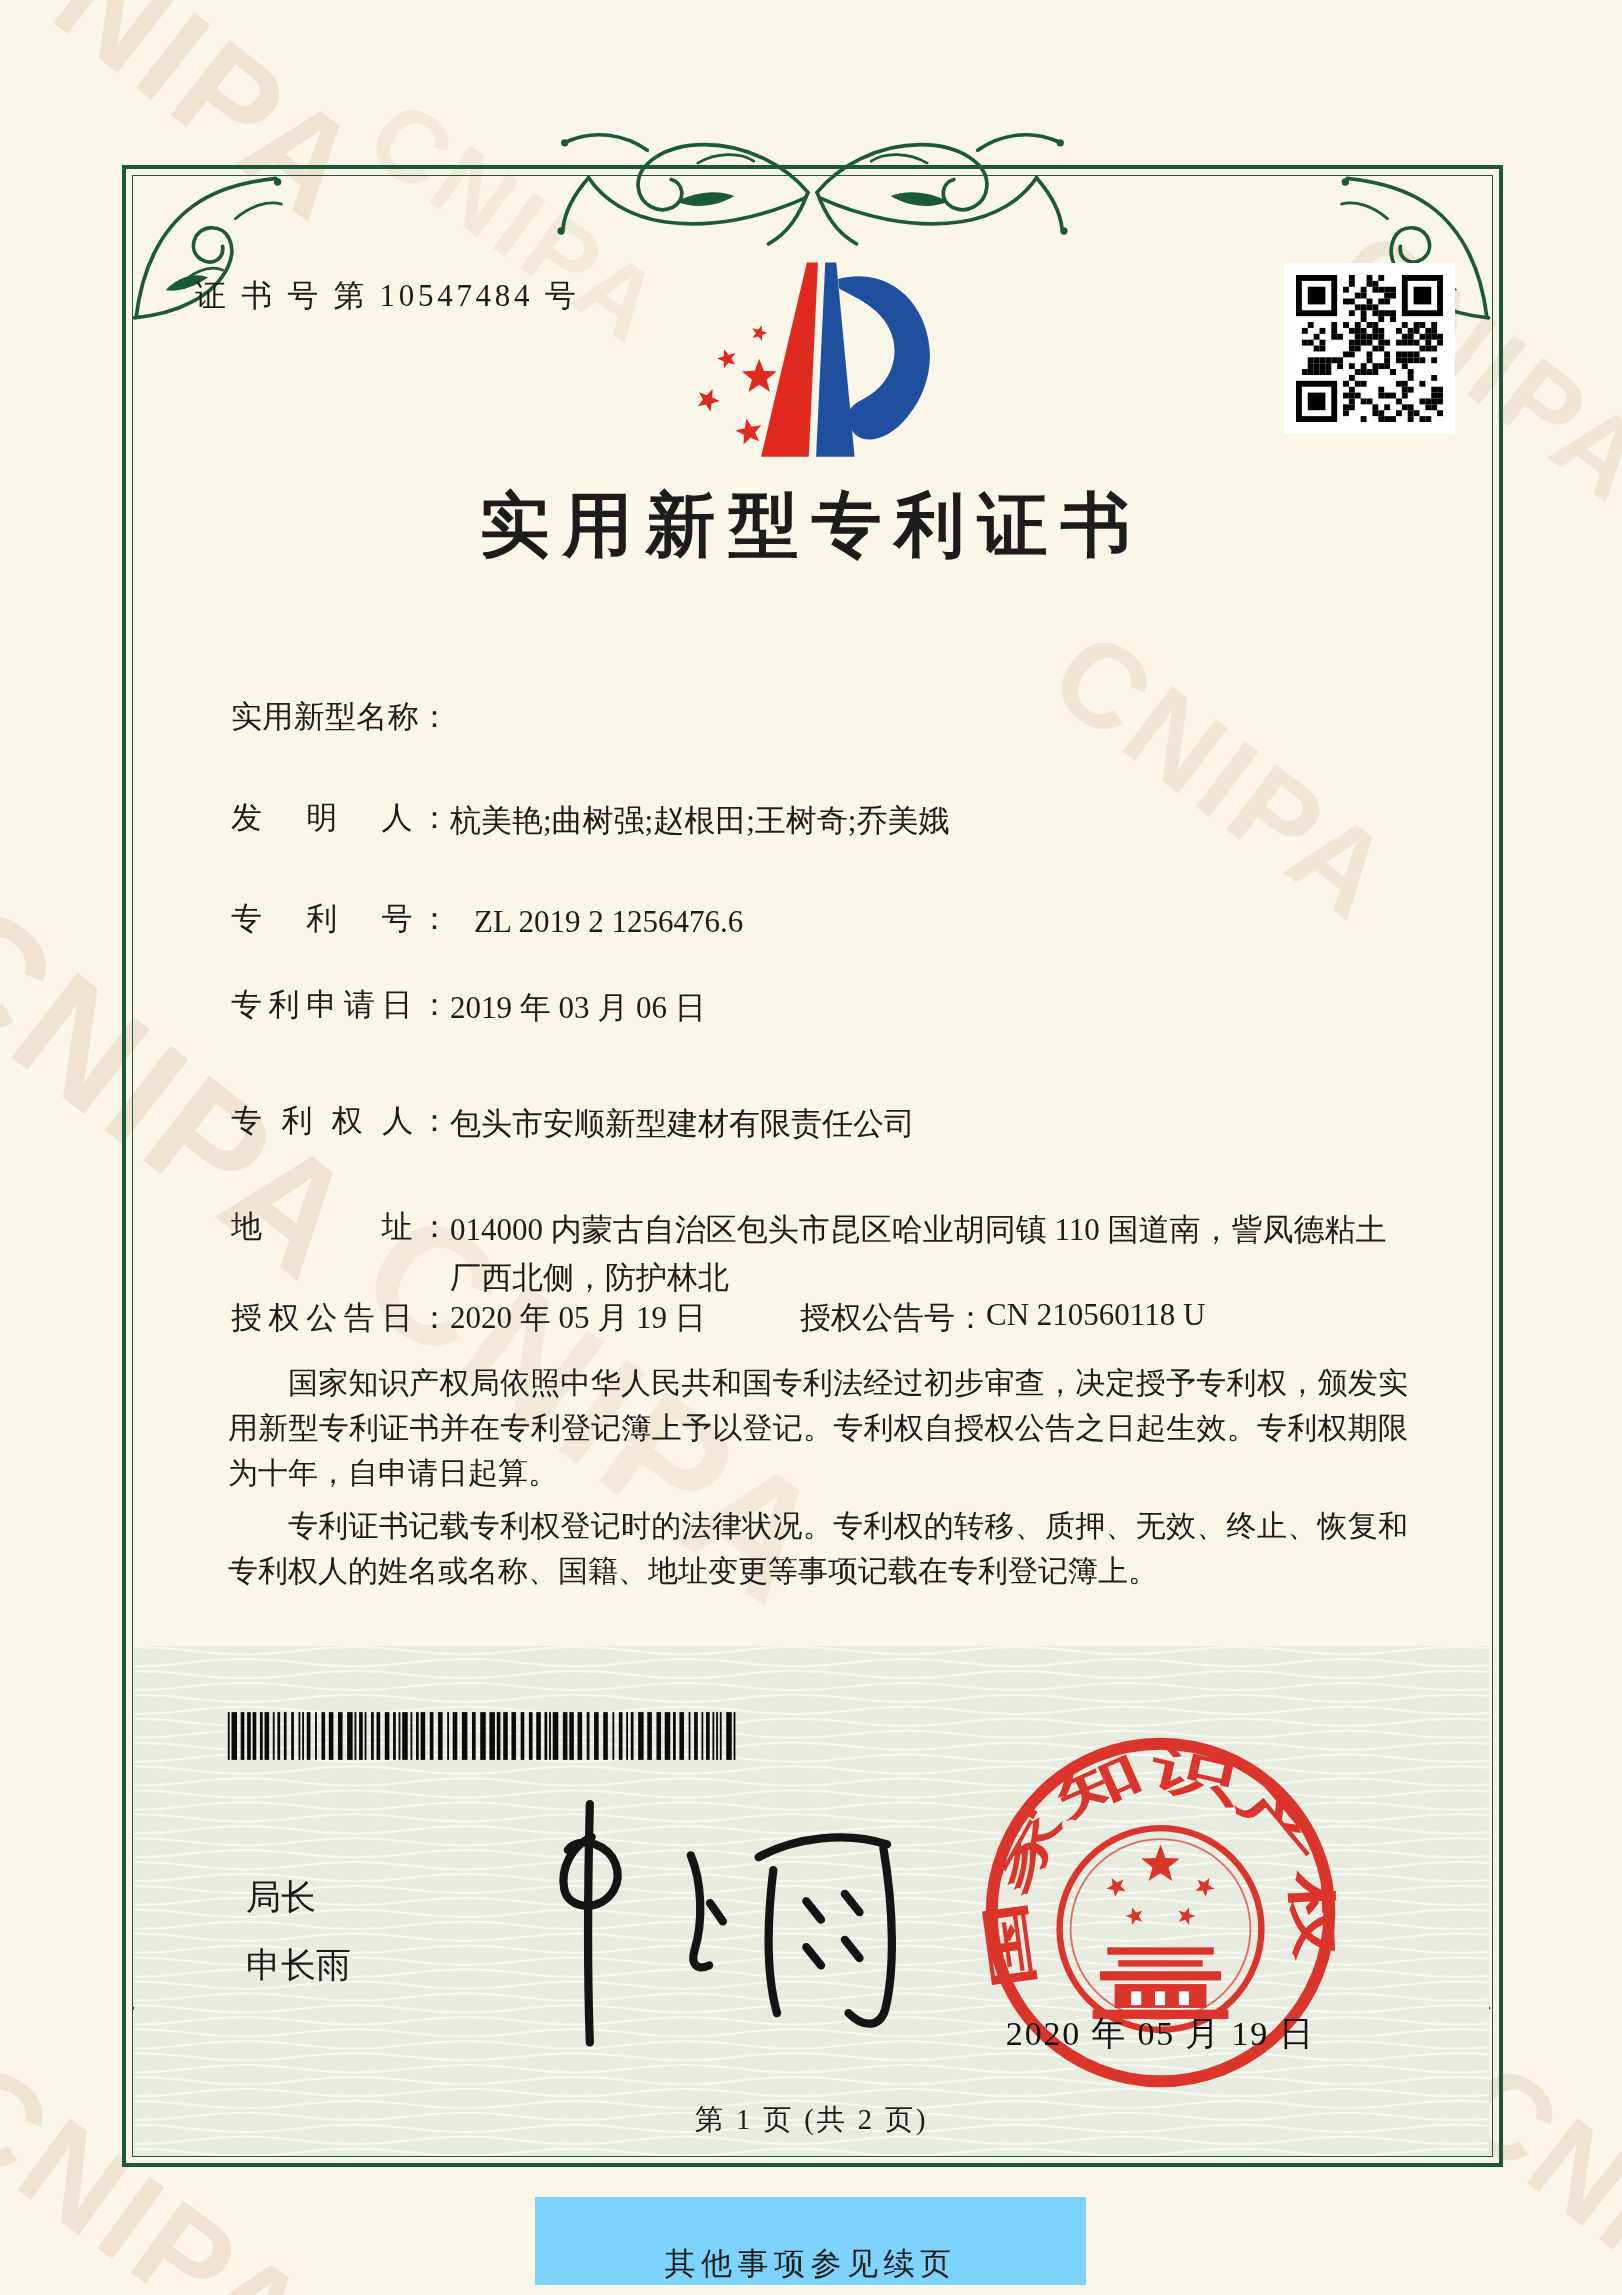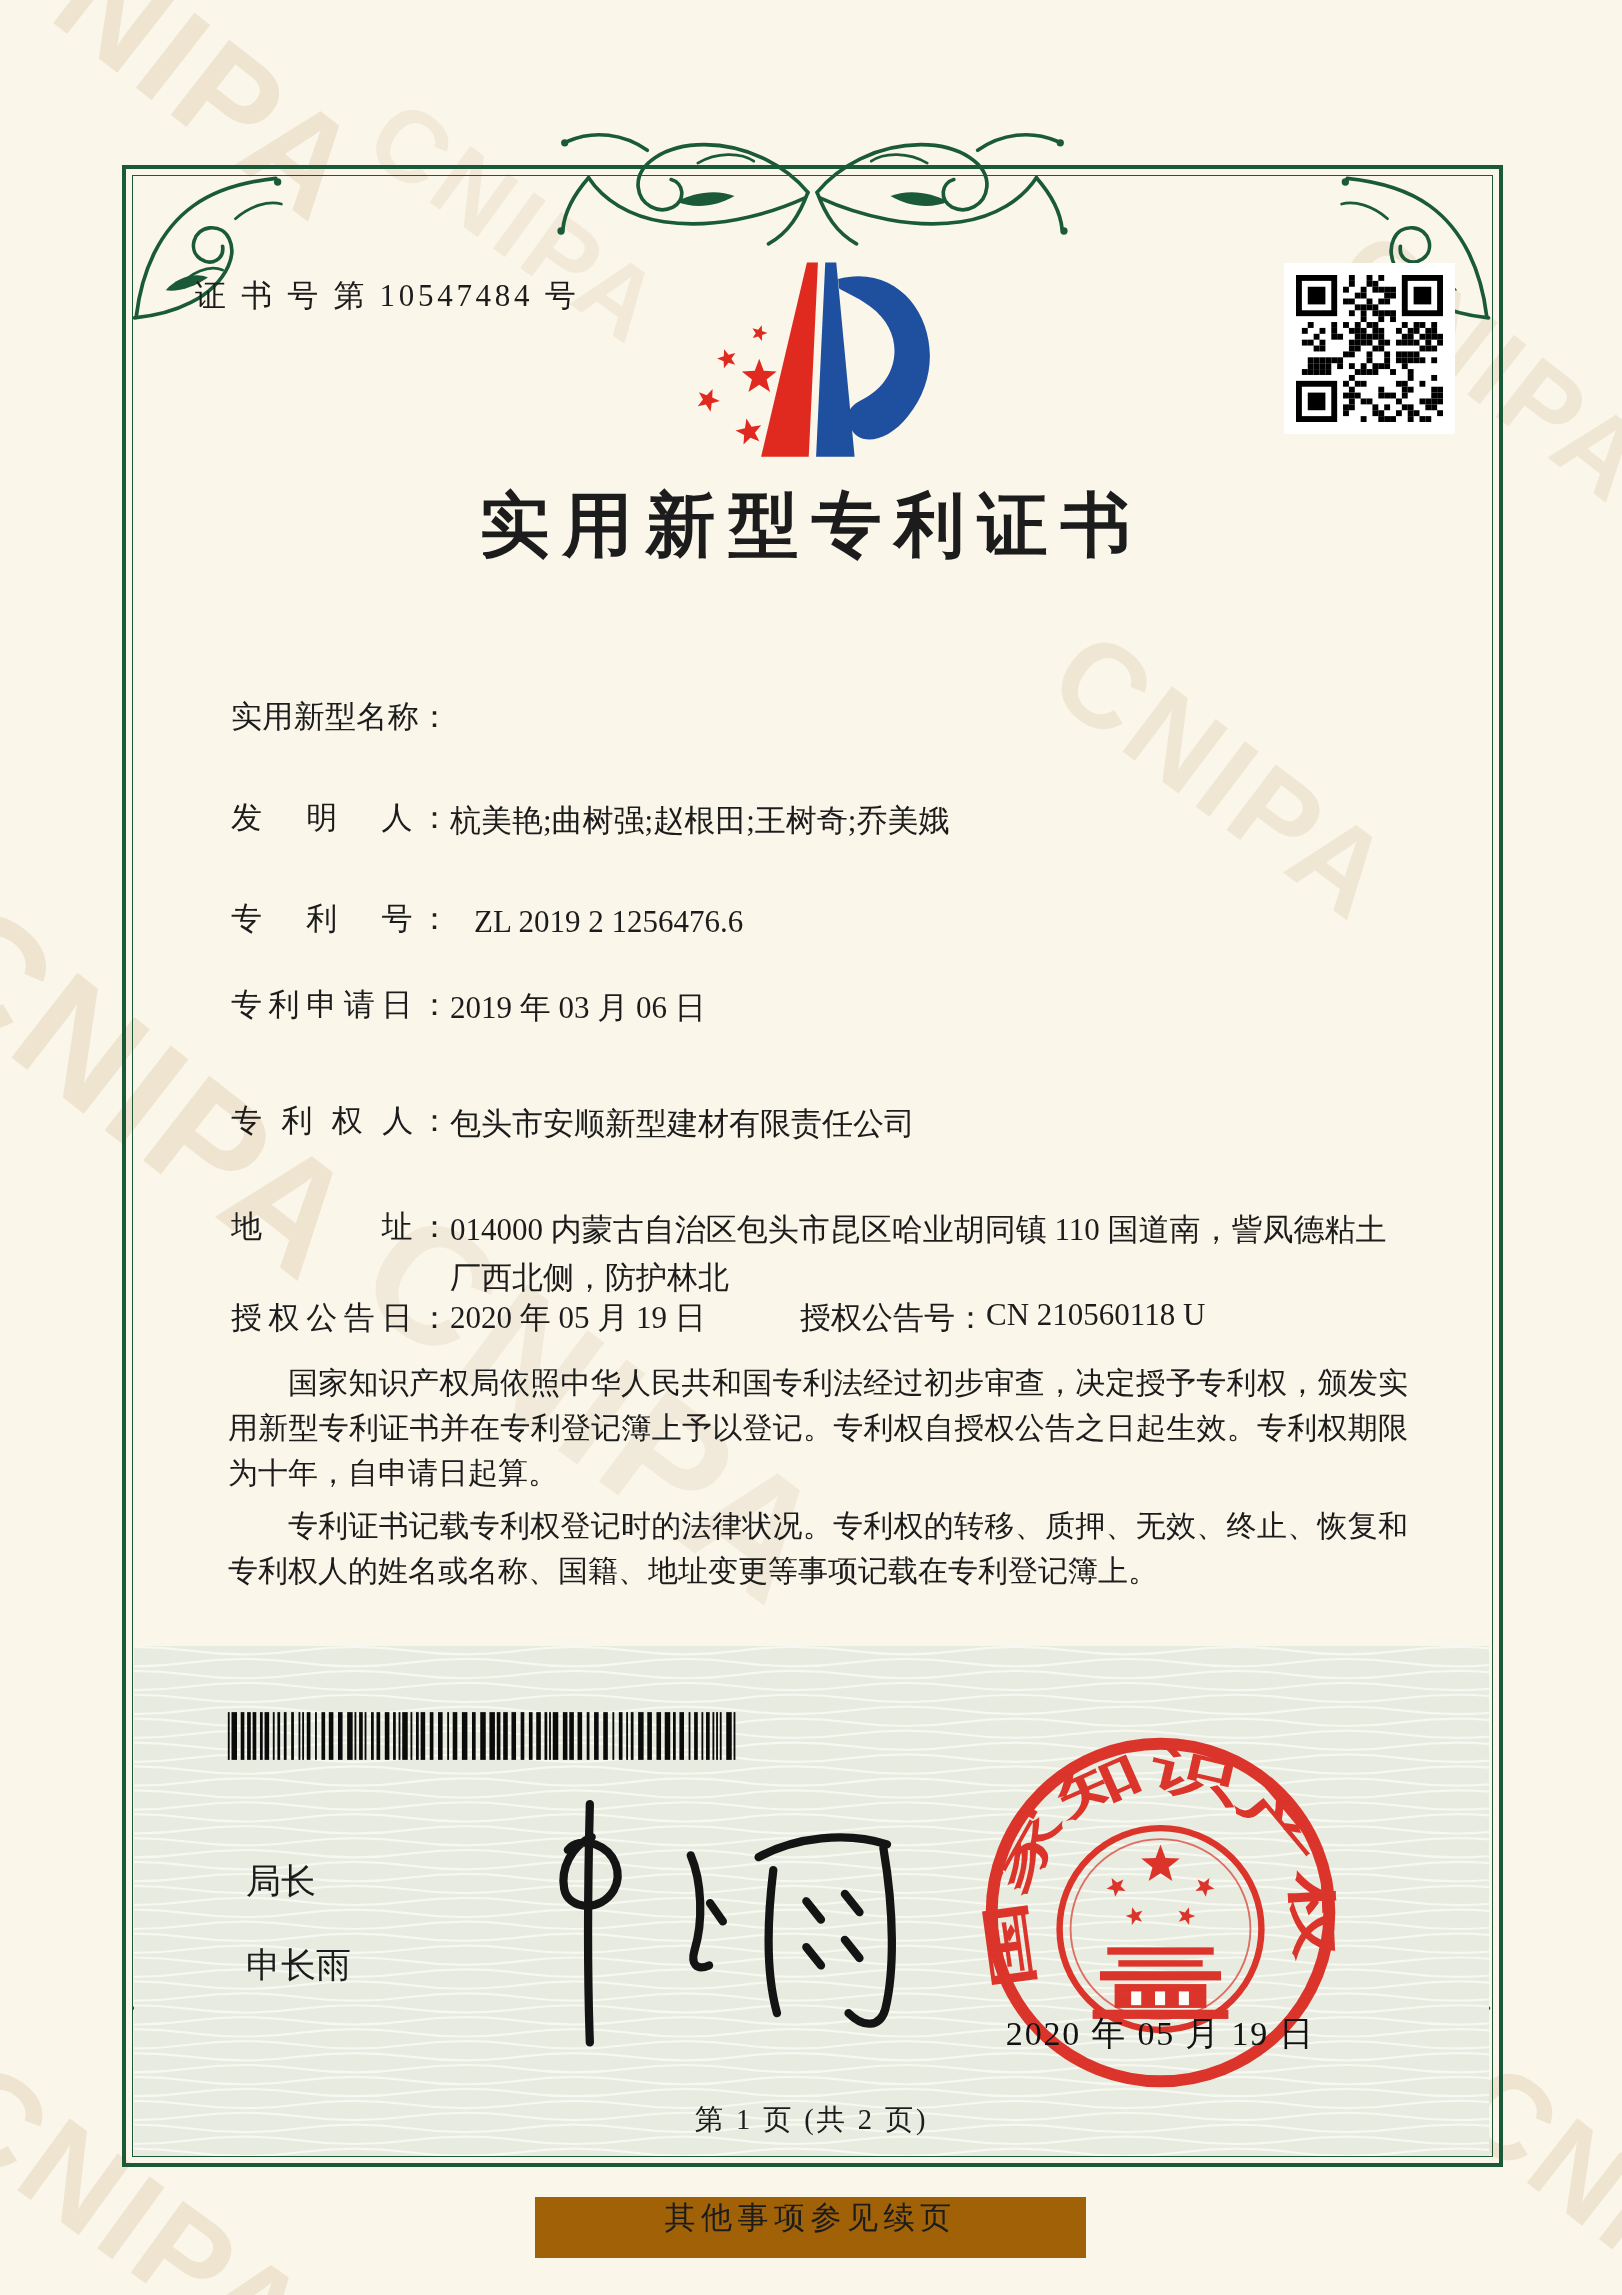--- a/index.html
+++ b/index.html
@@ -28,30 +28,30 @@
   .fvalue{flex:1;max-width:955px;line-height:48px;}
   .grant-row{position:absolute;left:0;top:601px;width:1185px;display:flex;}
   .grant-no{position:absolute;left:569px;top:0;display:flex;}
   .paras{position:absolute;left:220px;top:1352px;width:1196px;font-size:30px;line-height:45px;
          text-align:justify;}
   .paras p{margin:8px;text-indent:2em;}
   
   .band{position:absolute;left:134px;top:1646px;width:1355px;height:510px;background:var(--band-bg,#e8ebdf);z-index:3;overflow:hidden;}
   .band svg.waves{position:absolute;left:0;top:0;}
   .barcode{position:absolute;left:92px;top:66px;}
-  .sig-title{position:absolute;left:112px;top:212px;font-size:35px;font-family:"Liberation Sans","DejaVu Sans",sans-serif;color:#1b1b1b;}
+  .sig-title{position:absolute;left:112px;top:228px;font-size:35px;font-family:"Liberation Sans","DejaVu Sans",sans-serif;color:#1b1b1b;}
   .sig-name{position:absolute;left:112px;top:296px;font-size:35px;font-family:"Liberation Sans","DejaVu Sans",sans-serif;color:#1b1b1b;}
   .signature{position:absolute;left:349px;top:147px;}
   .seal{position:absolute;left:843px;top:83px;width:367px;height:367px;}
   .seal-date{position:absolute;left:843px;top:365px;width:367px;text-align:center;font-size:34px;
              color:#111;letter-spacing:1.8px;}
   .page-info{position:absolute;left:0;width:1355px;top:455px;text-align:center;font-size:28.5px;letter-spacing:2.8px;}
   
-  .cont-box{position:absolute;left:535px;top:2197px;width:551px;height:61px;background:#a16207;z-index:4;
-            display:flex;align-items:flex-start;justify-content:center;}
+  .cont-box{position:absolute;left:535px;top:2197px;width:551px;height:88px;background:#7dd3fc;z-index:4;
+            display:flex;align-items:flex-end;justify-content:center;}
   .cont-note{font-size:31px;letter-spacing:5.5px;}
 </style>
 </head>
 <body>
 
 <div class="page">
 
   <span class="wm" style="left:-55px;top:-27.5px;font-size:138px;transform:rotate(38deg);">CNIPA</span>
   <span class="wm" style="left:349px;top:165px;font-size:101px;transform:rotate(36deg);color:rgba(208,186,150,.20);">CNIPA</span>
   <span class="wm" style="left:1313px;top:303px;font-size:110px;transform:rotate(38deg);color:rgba(208,186,150,.26);">CNIPA</span>

